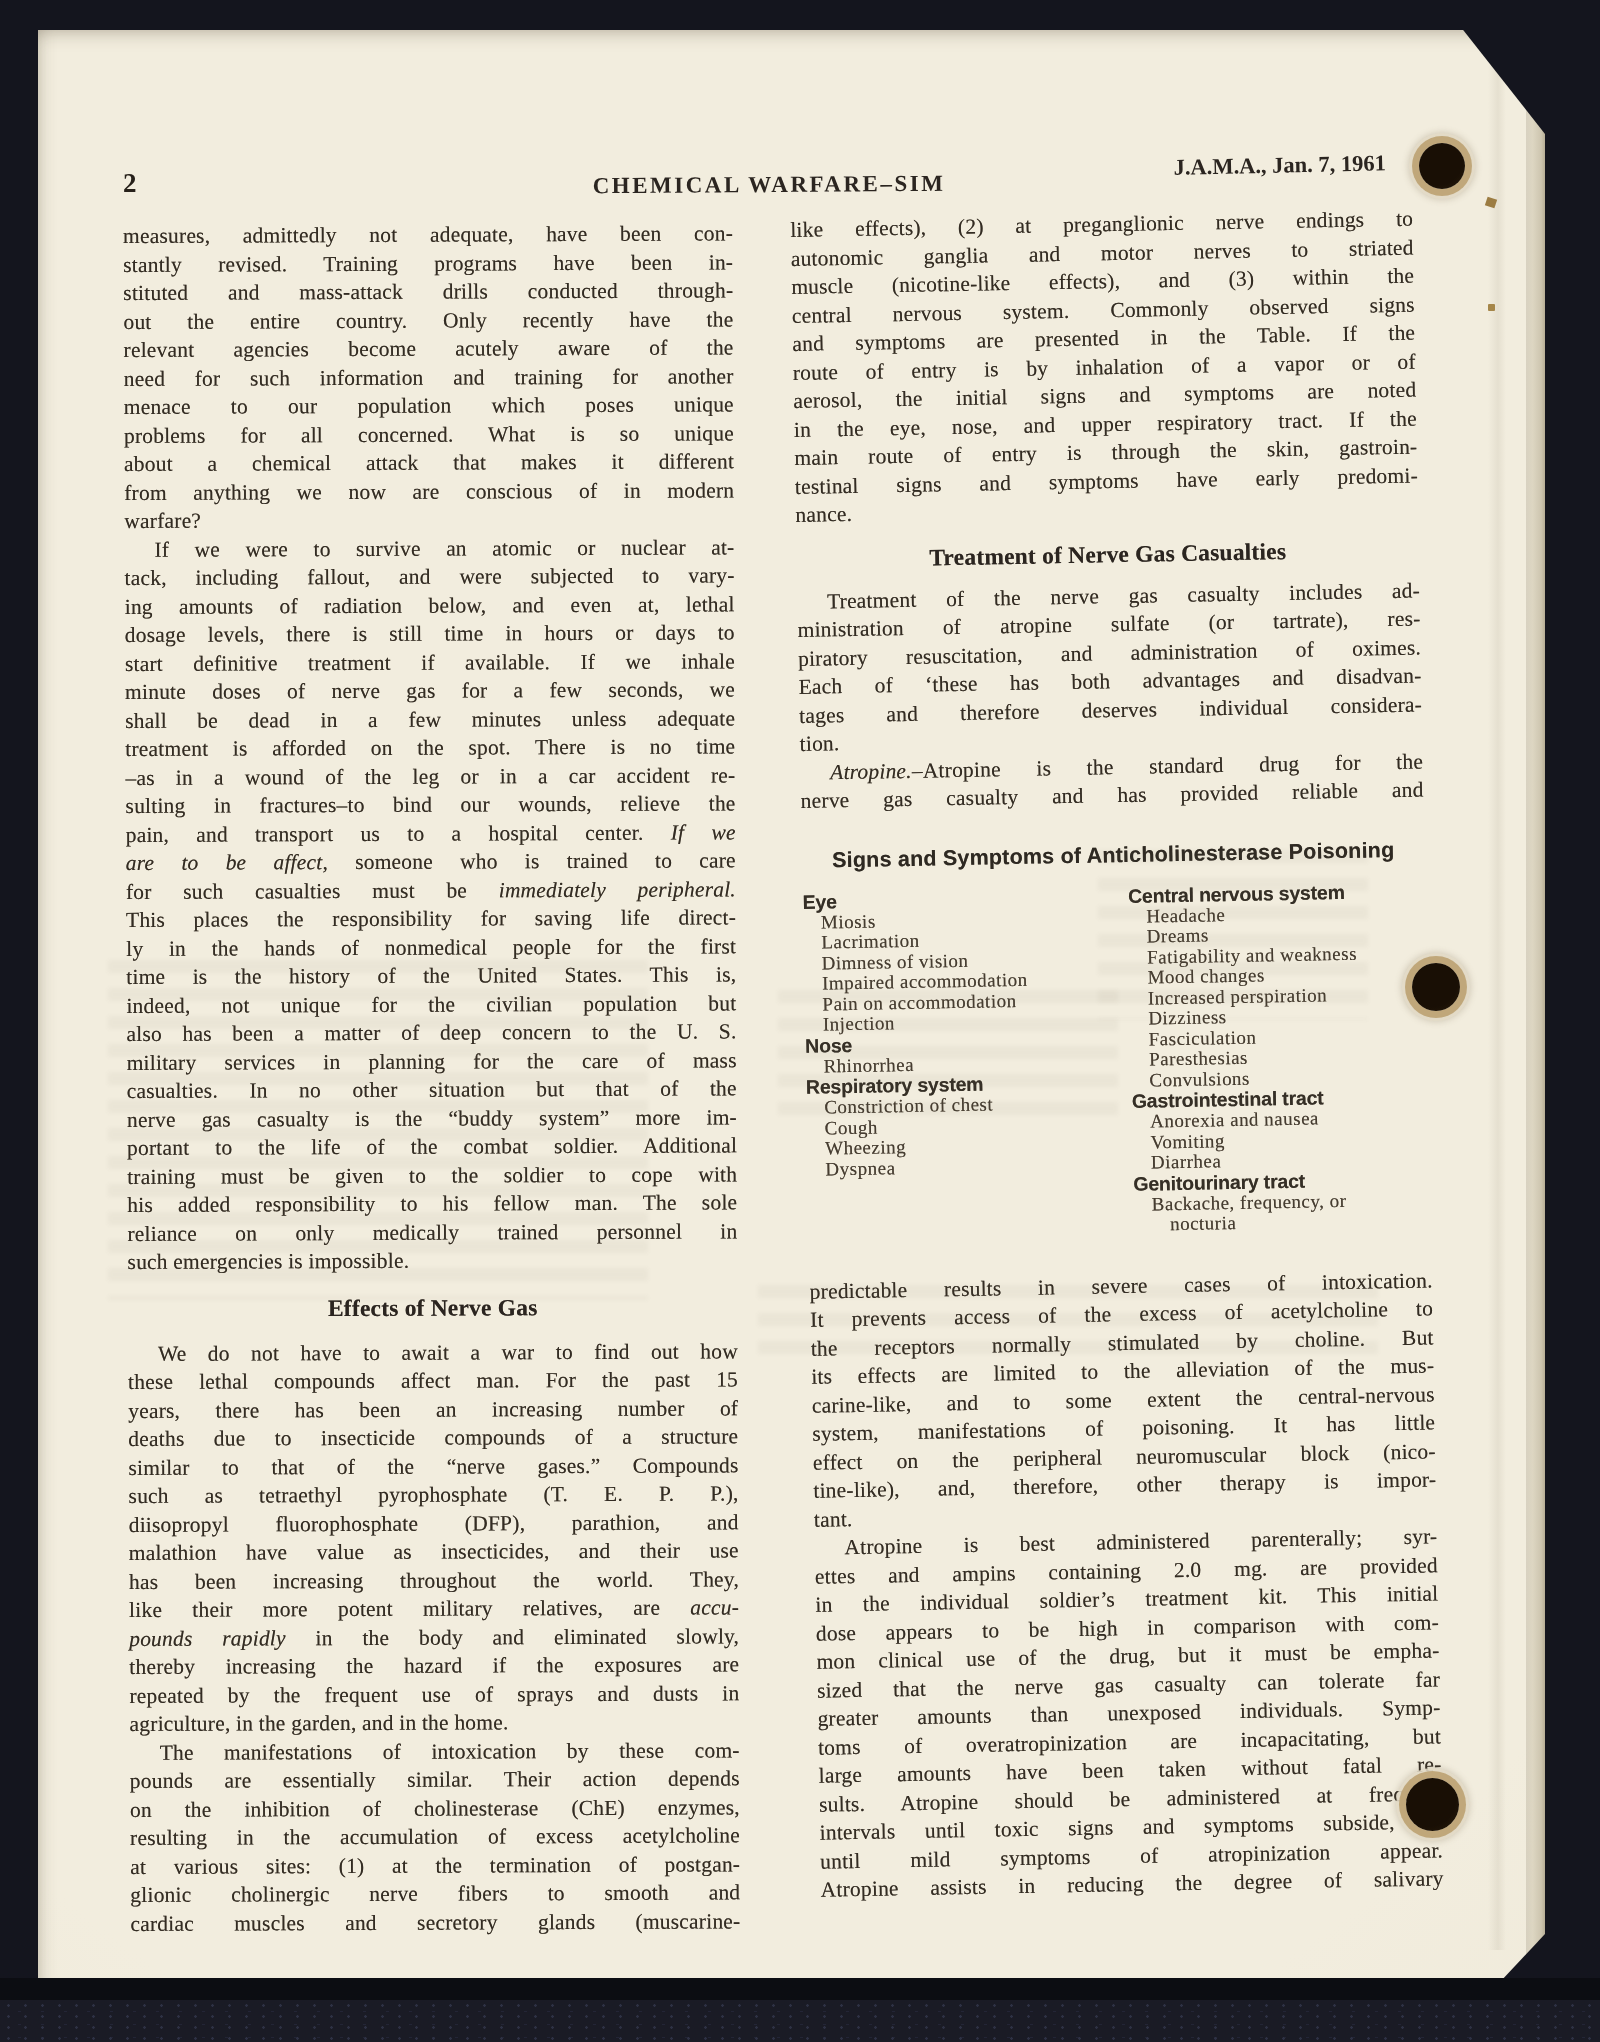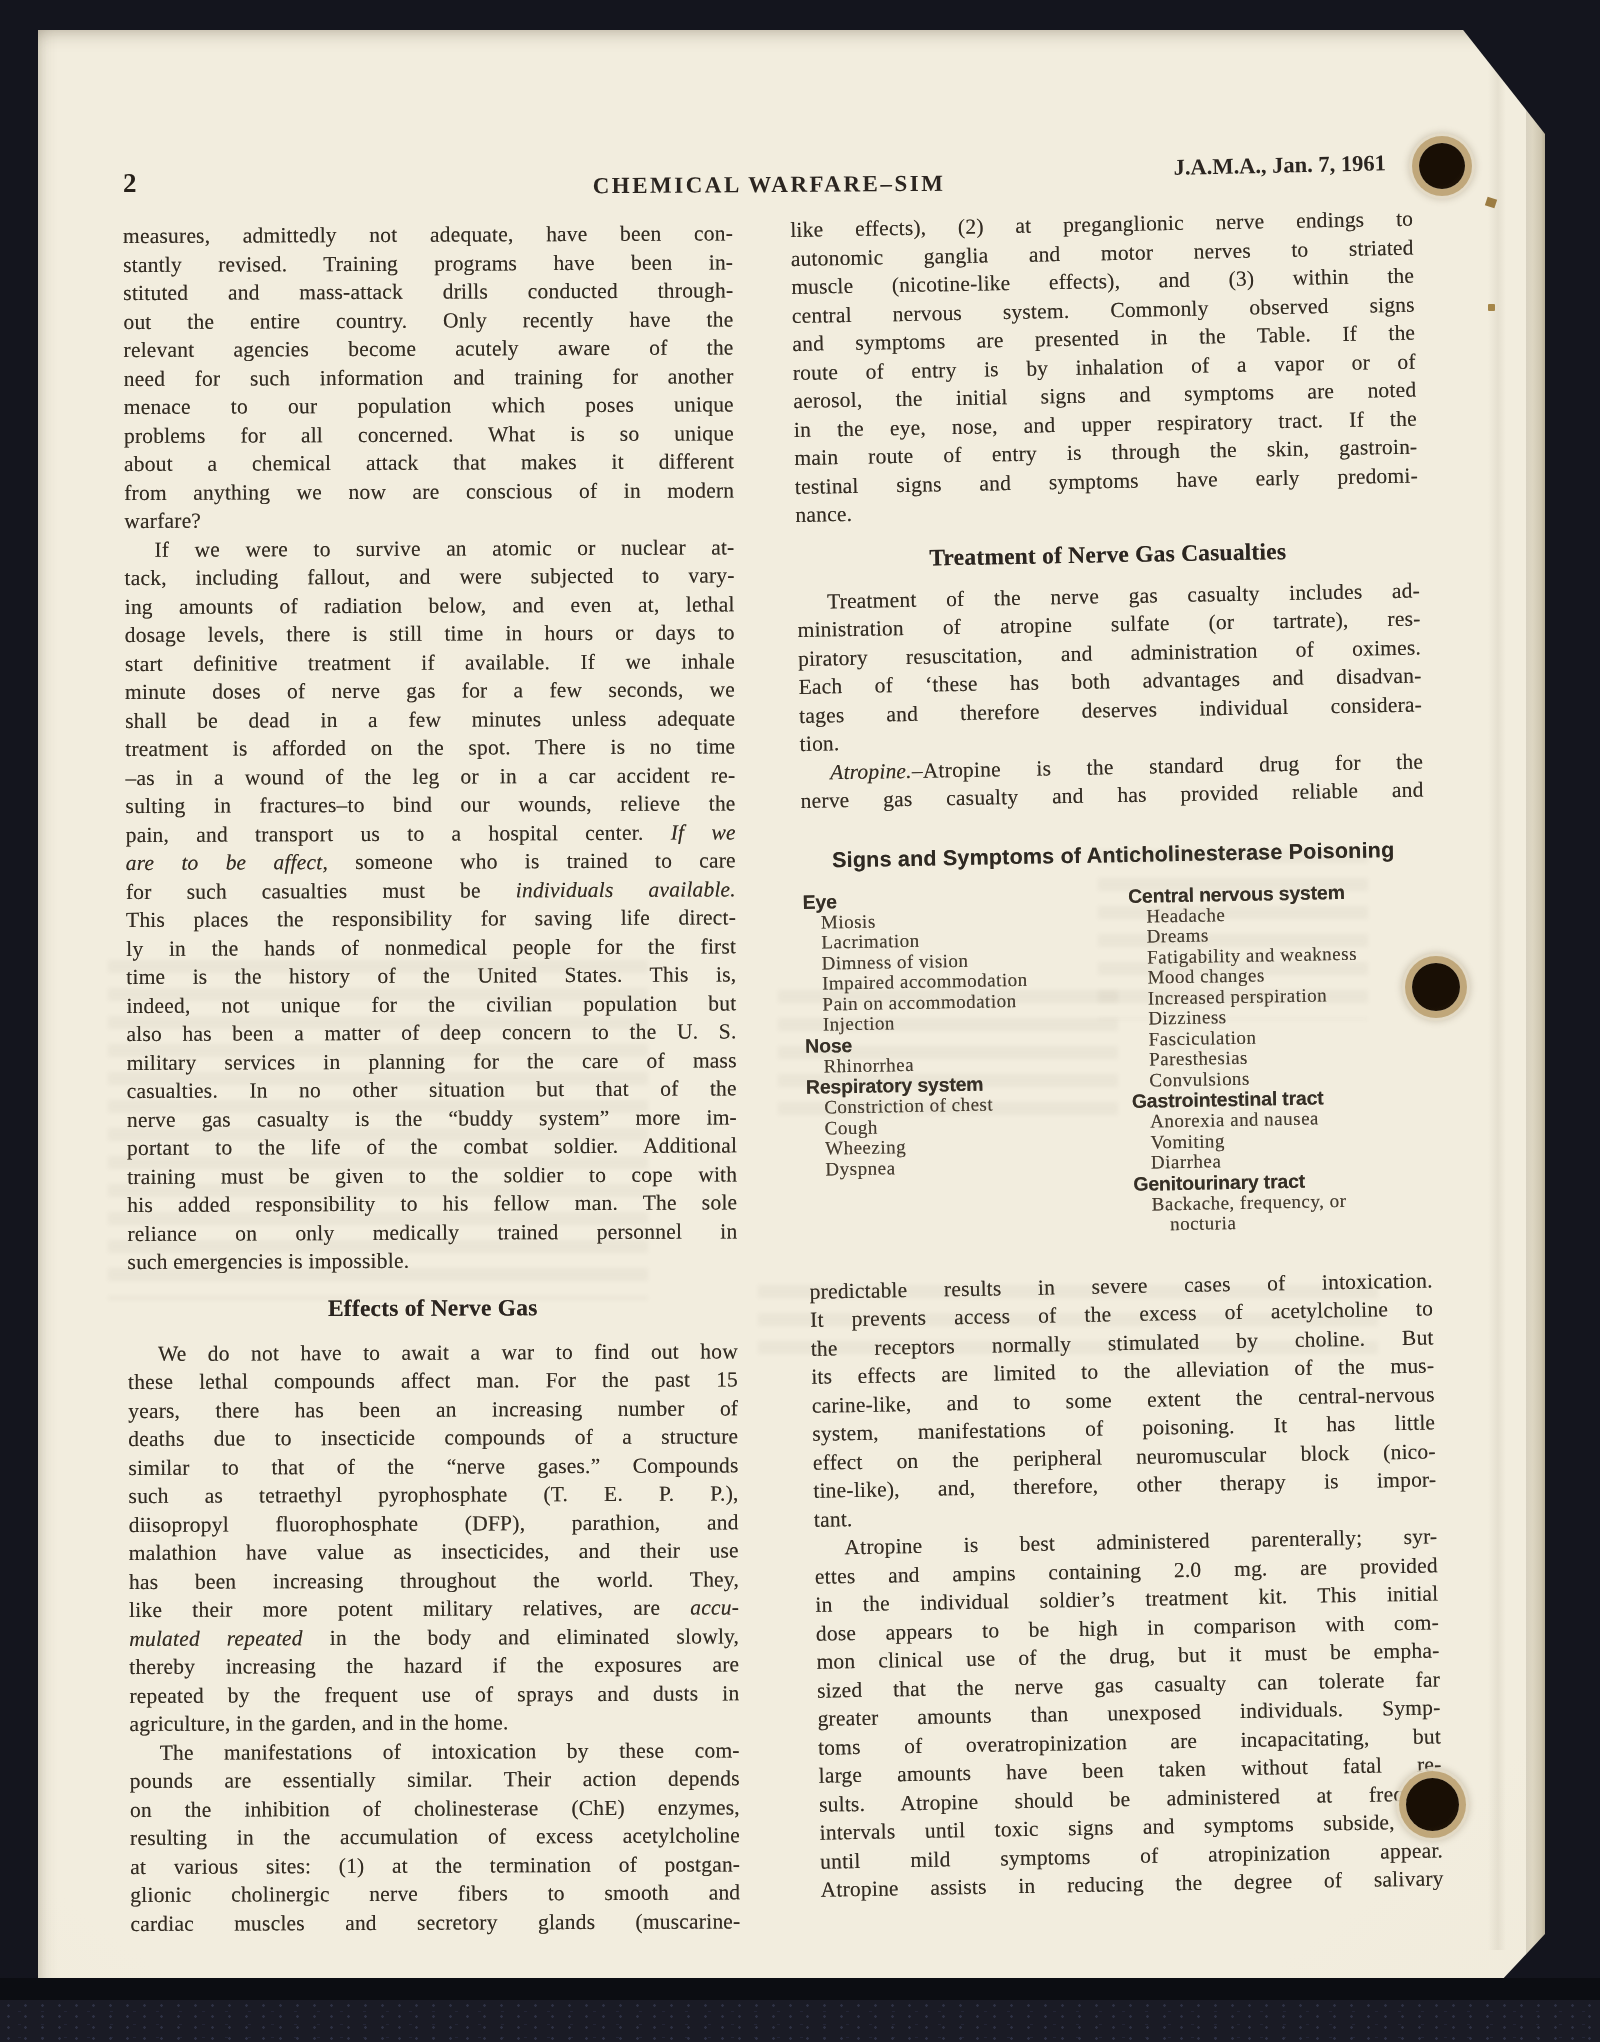--- a/index.html
+++ b/index.html
@@ -92,21 +92,21 @@
           <div class="line">ing amounts of radiation below, and even at, lethal</div>
           <div class="line">dosage levels, there is still time in hours or days to</div>
           <div class="line">start definitive treatment if available. If we inhale</div>
           <div class="line">minute doses of nerve gas for a few seconds, we</div>
           <div class="line">shall be dead in a few minutes unless adequate</div>
           <div class="line">treatment is afforded on the spot. There is no time</div>
           <div class="line">–as in a wound of the leg or in a car accident re-</div>
           <div class="line">sulting in fractures–to bind our wounds, relieve the</div>
           <div class="line">pain, and transport us to a hospital center. <i>If we</i></div>
           <div class="line"><i>are to be affect,</i> someone who is trained to care</div>
-          <div class="line">for such casualties must be <i>individuals available.</i></div>
+          <div class="line">for such casualties must be <i>immediately peripheral.</i></div>
           <div class="line">This places the responsibility for saving life direct-</div>
           <div class="line">ly in the hands of nonmedical people for the first</div>
           <div class="line">time is the history of the United States. This is,</div>
           <div class="line">indeed, not unique for the civilian population but</div>
           <div class="line">also has been a matter of deep concern to the U. S.</div>
           <div class="line">military services in planning for the care of mass</div>
           <div class="line">casualties. In no other situation but that of the</div>
           <div class="line">nerve gas casualty is the “buddy system” more im-</div>
           <div class="line">portant to the life of the combat soldier. Additional</div>
           <div class="line">training must be given to the soldier to cope with</div>
@@ -119,21 +119,21 @@
           <div class="line">We do not have to await a war to find out how</div>
           <div class="line">these lethal compounds affect man. For the past 15</div>
           <div class="line">years, there has been an increasing number of</div>
           <div class="line">deaths due to insecticide compounds of a structure</div>
           <div class="line">similar to that of the “nerve gases.” Compounds</div>
           <div class="line">such as tetraethyl pyrophosphate (T. E. P. P.),</div>
           <div class="line">diisopropyl fluorophosphate (DFP), parathion, and</div>
           <div class="line">malathion have value as insecticides, and their use</div>
           <div class="line">has been increasing throughout the world. They,</div>
           <div class="line">like their more potent military relatives, are <i>accu-</i></div>
-          <div class="line"><i>mulated repeated</i> in the body and eliminated slowly,</div>
+          <div class="line"><i>pounds rapidly</i> in the body and eliminated slowly,</div>
           <div class="line">thereby increasing the hazard if the exposures are</div>
           <div class="line">repeated by the frequent use of sprays and dusts in</div>
           <div class="line last">agriculture, in the garden, and in the home.</div>
         </div>
         <div class="para indent">
           <div class="line">The manifestations of intoxication by these com-</div>
           <div class="line">pounds are essentially similar. Their action depends</div>
           <div class="line">on the inhibition of cholinesterase (ChE) enzymes,</div>
           <div class="line">resulting in the accumulation of excess acetylcholine</div>
           <div class="line">at various sites: (1) at the termination of postgan-</div>

